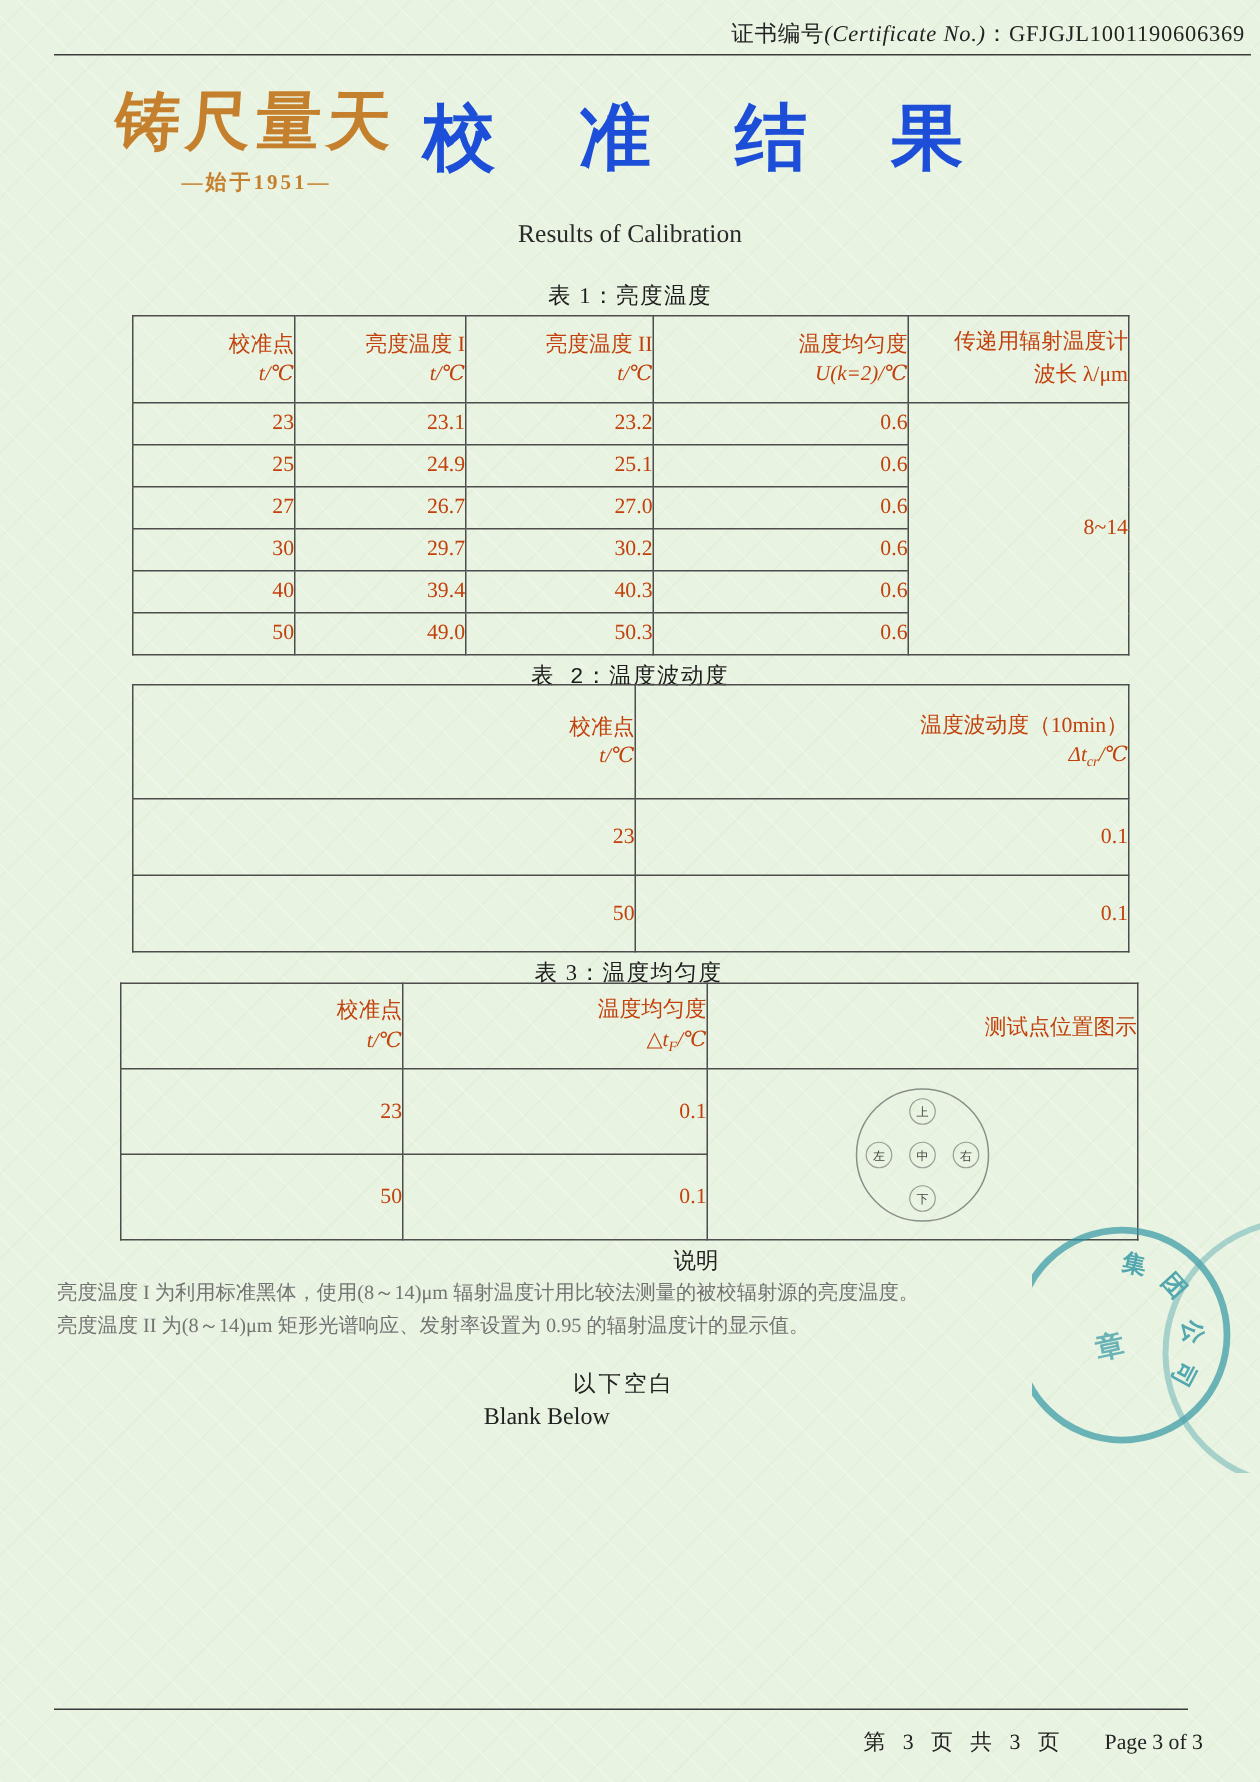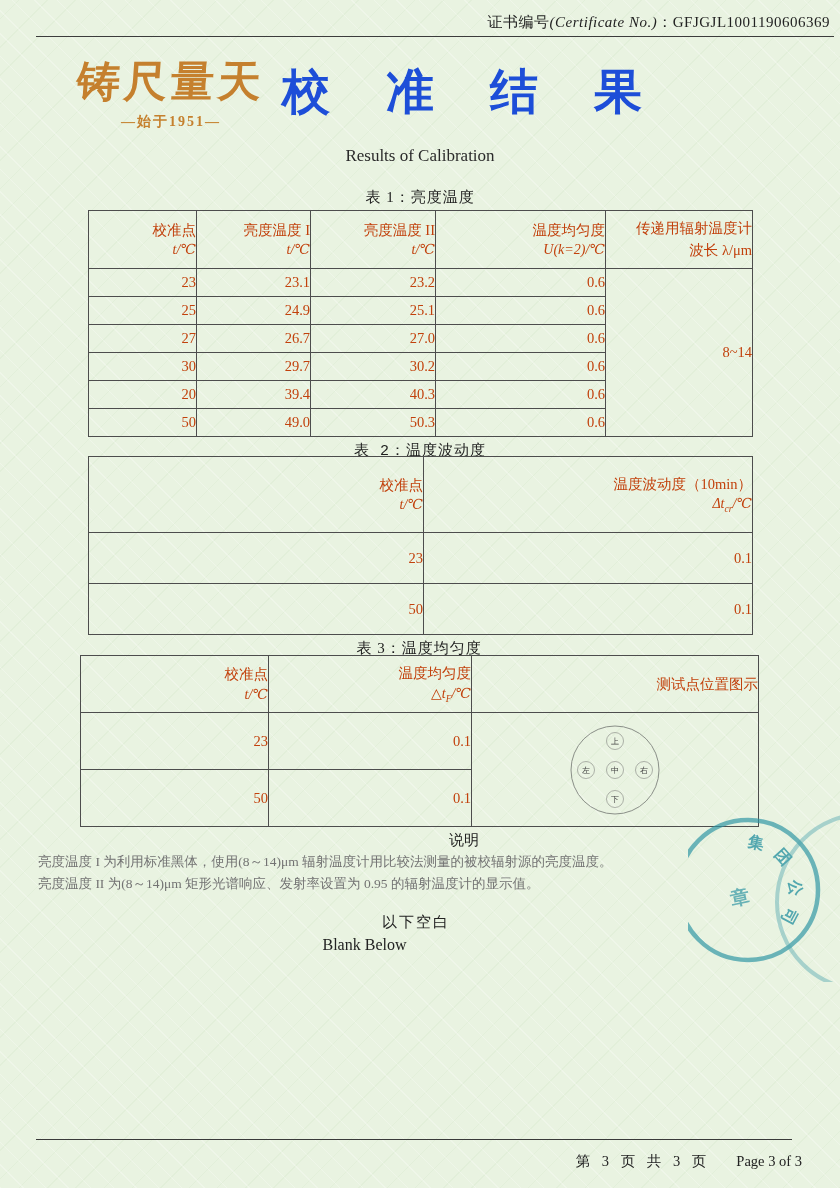--- a/index.html
+++ b/index.html
@@ -121,21 +121,21 @@
     <td>27.0</td>
     <td>0.6</td>
   </tr>
   <tr>
     <td>30</td>
     <td>29.7</td>
     <td>30.2</td>
     <td>0.6</td>
   </tr>
   <tr>
-    <td>20</td>
+    <td>40</td>
     <td>39.4</td>
     <td>40.3</td>
     <td>0.6</td>
   </tr>
   <tr>
     <td>50</td>
     <td>49.0</td>
     <td>50.3</td>
     <td>0.6</td>
   </tr>

